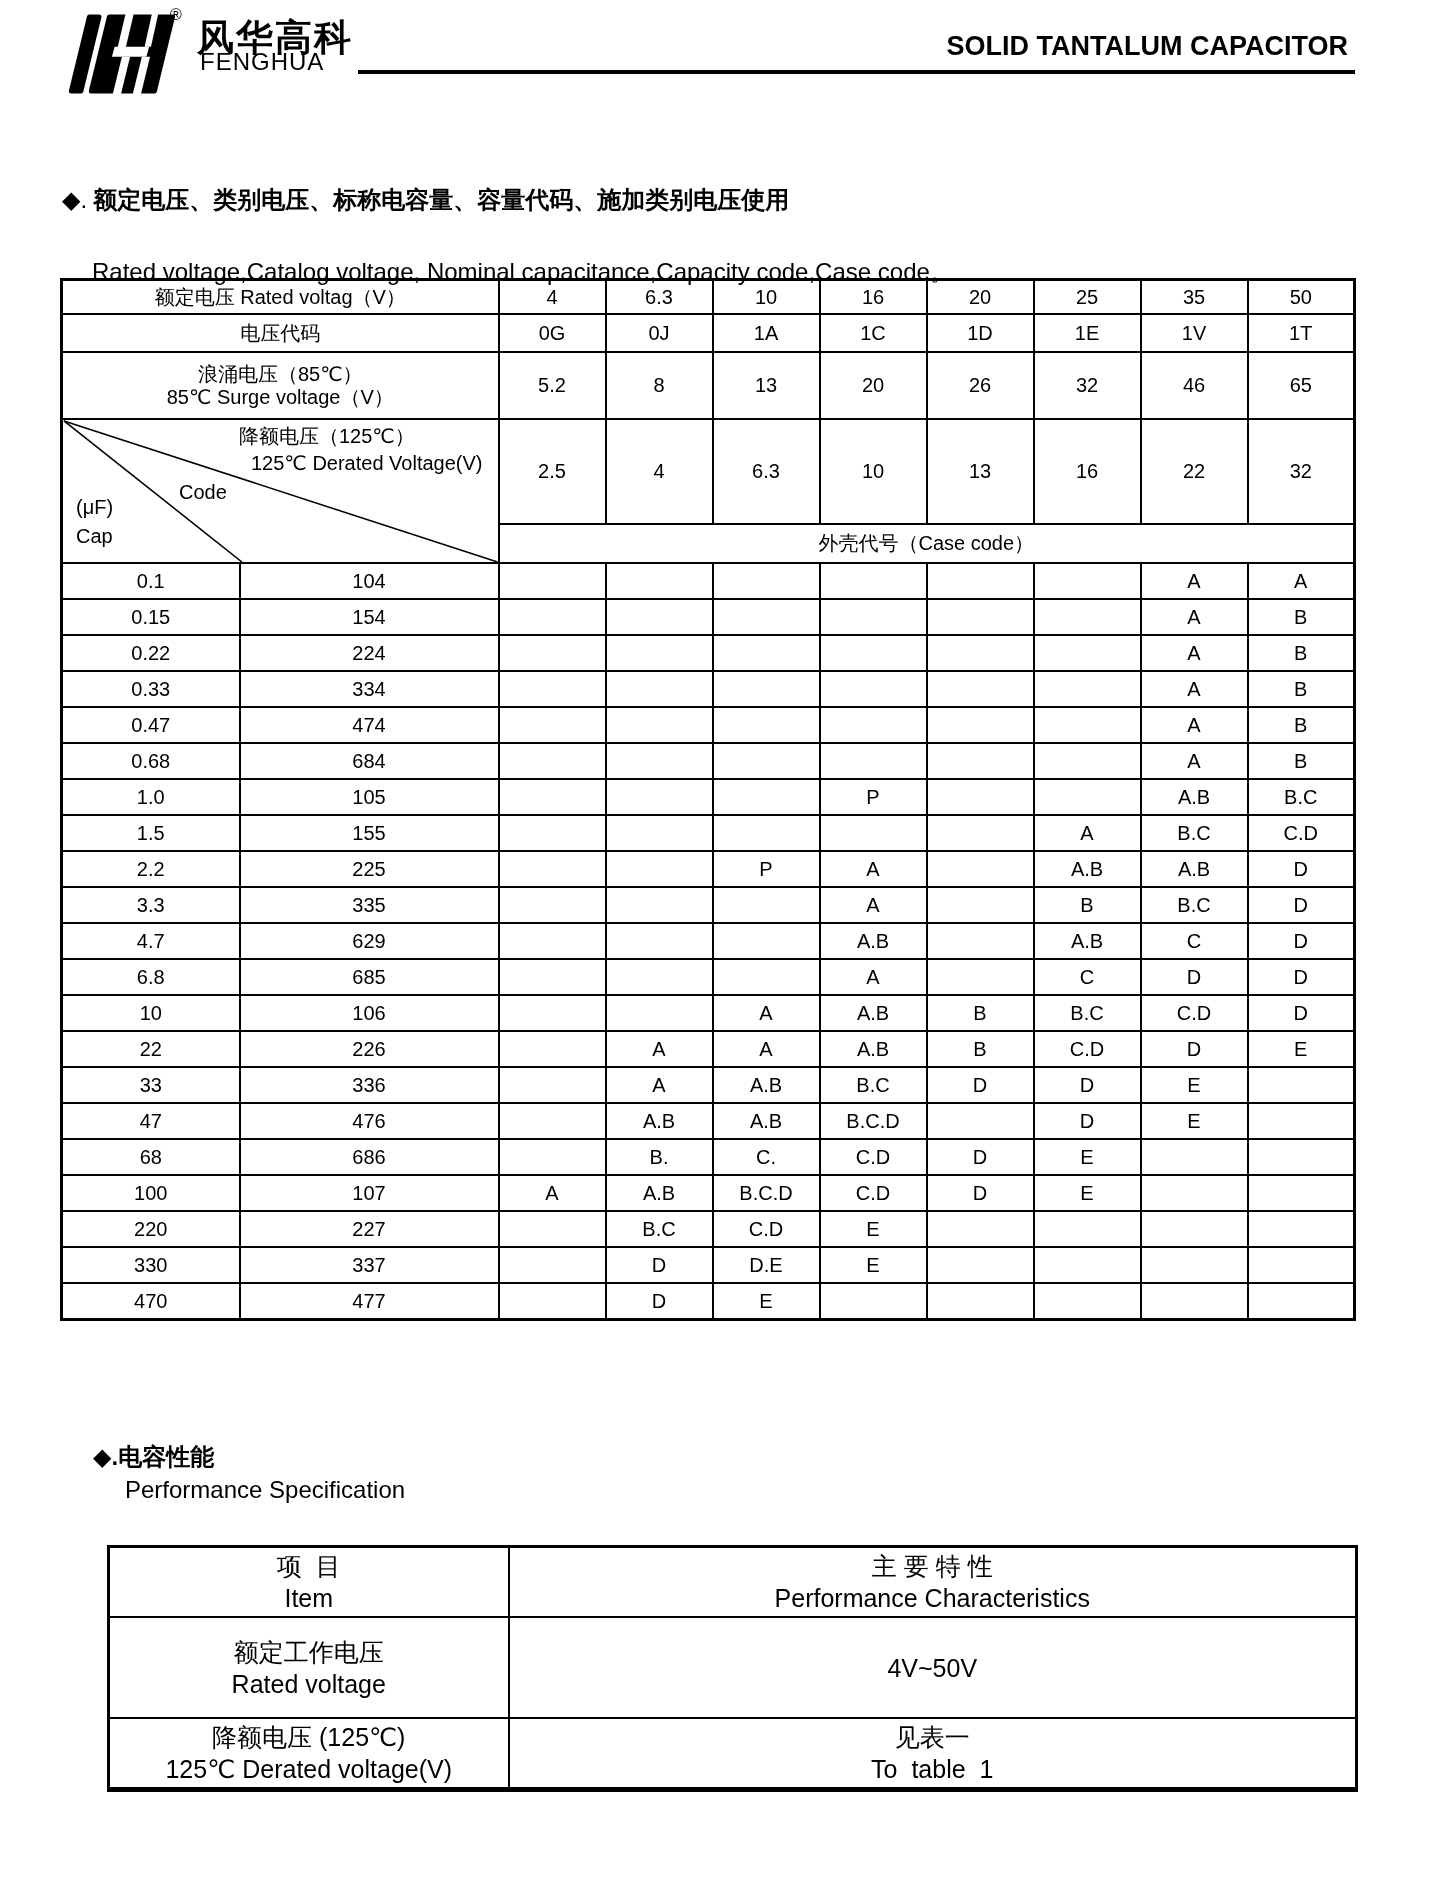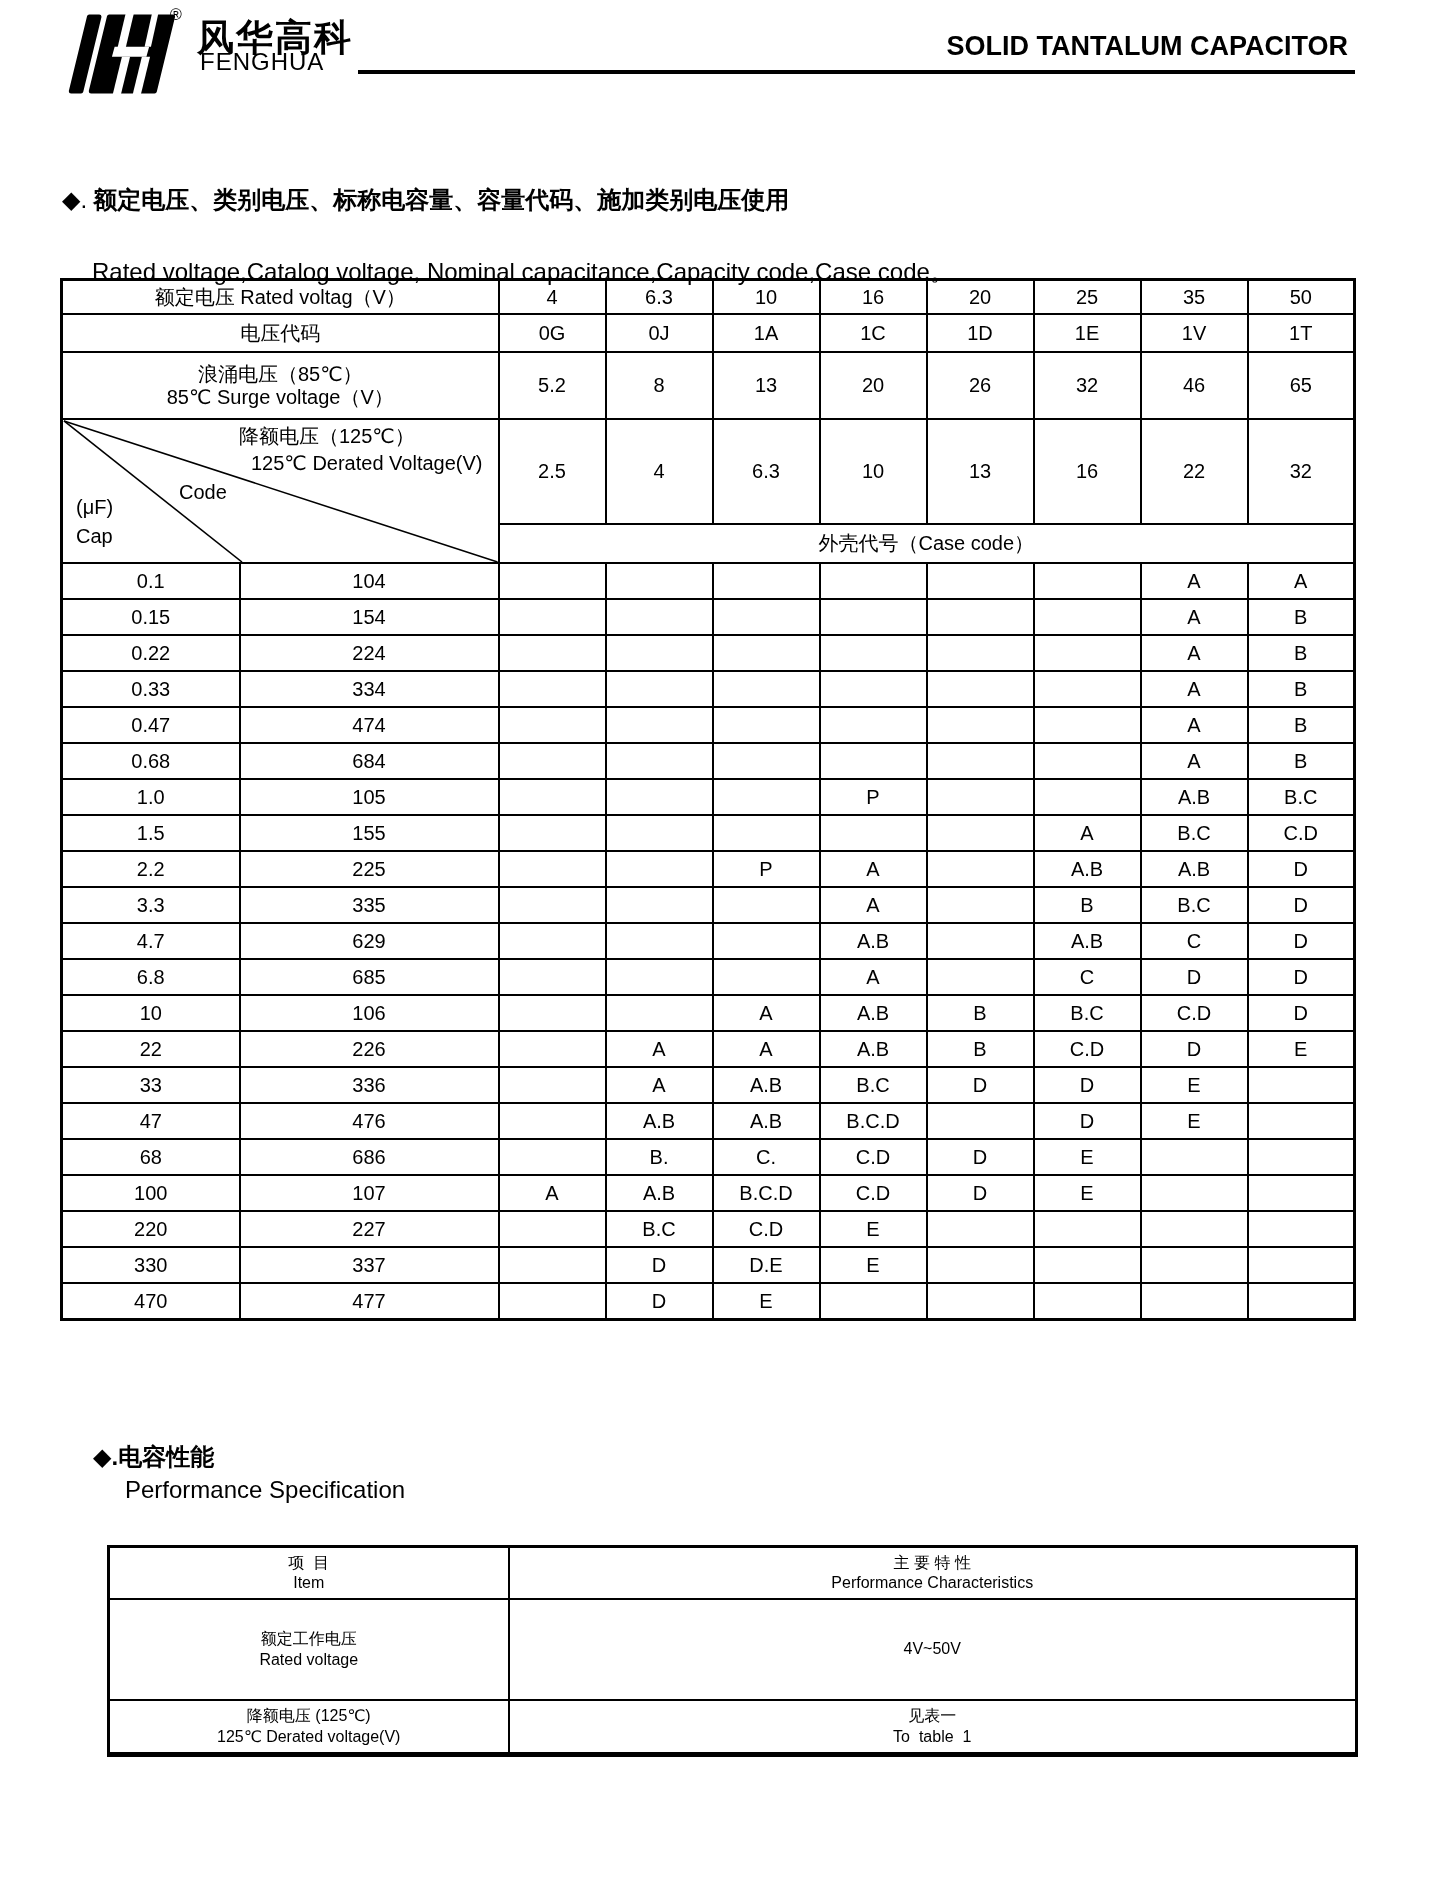--- a/index.html
+++ b/index.html
@@ -41,21 +41,21 @@
   .diag-inner span{position:absolute;font-size:20px;white-space:nowrap;}
   .dl1{left:176px;top:5px;}
   .dl2{left:188px;top:32px;}
   .dcap{left:13px;top:64px;margin-top:41px;}
   .dcapu{left:13px;top:76px;}
   .dcode{left:116px;top:61px;}
 
   
   #t2{position:absolute;left:107px;top:1545px;width:1248px;border:3px solid #000;border-bottom-width:5px;}
   #t2 td{border:2px solid #000;text-align:center;vertical-align:middle;
-         font-size:16px;line-height:1.28;padding:2px 6px;}
+         font-size:25px;line-height:1.28;padding:2px 6px;}
   #t2 tr.t2hdr td{height:46px;}
   #t2-body tr:nth-child(1) td{height:95px;}
   #t2-body tr:nth-child(2) td{height:47px;}
   #t2-body tr:nth-child(3) td{height:50px;}
   #t2-body tr:nth-child(4) td{height:72px;}
   .keep-sp{white-space:pre;}
 </style>
 </head>
 <body>
 

